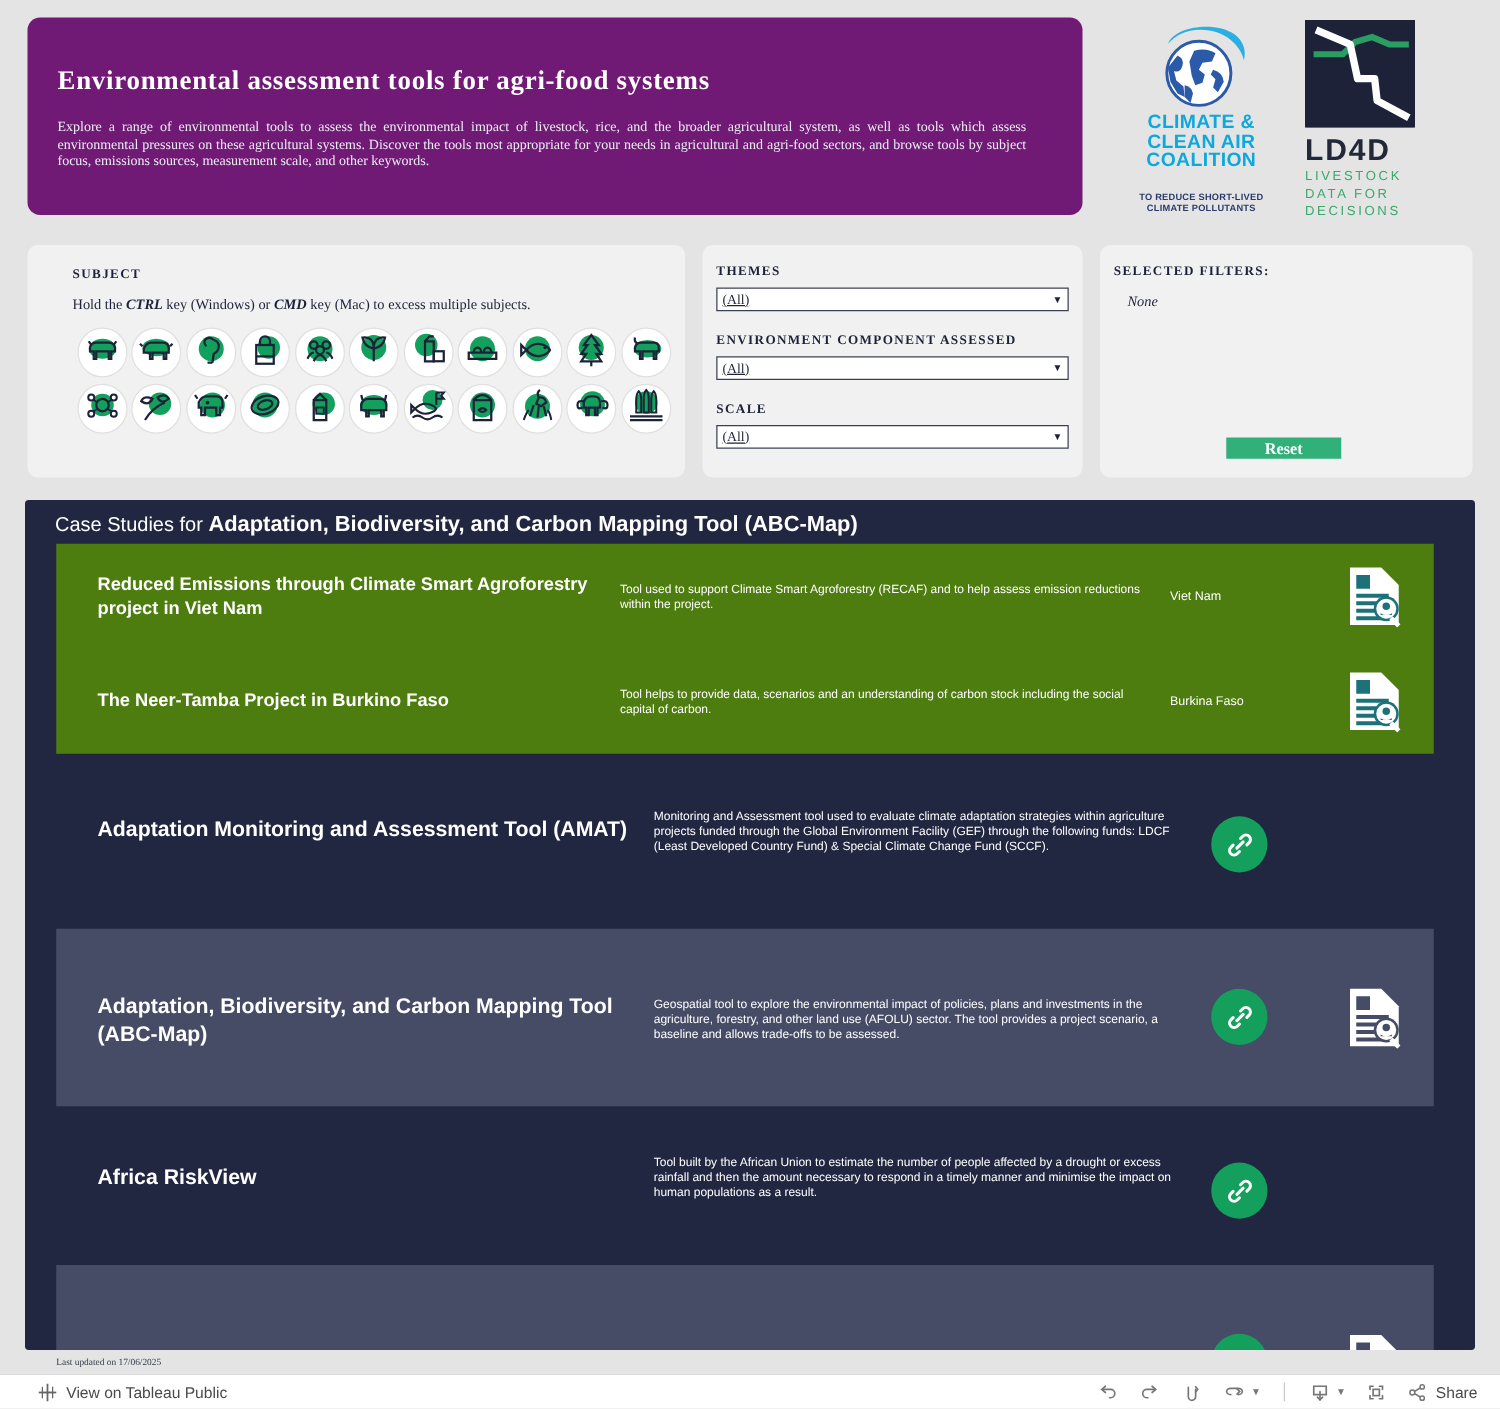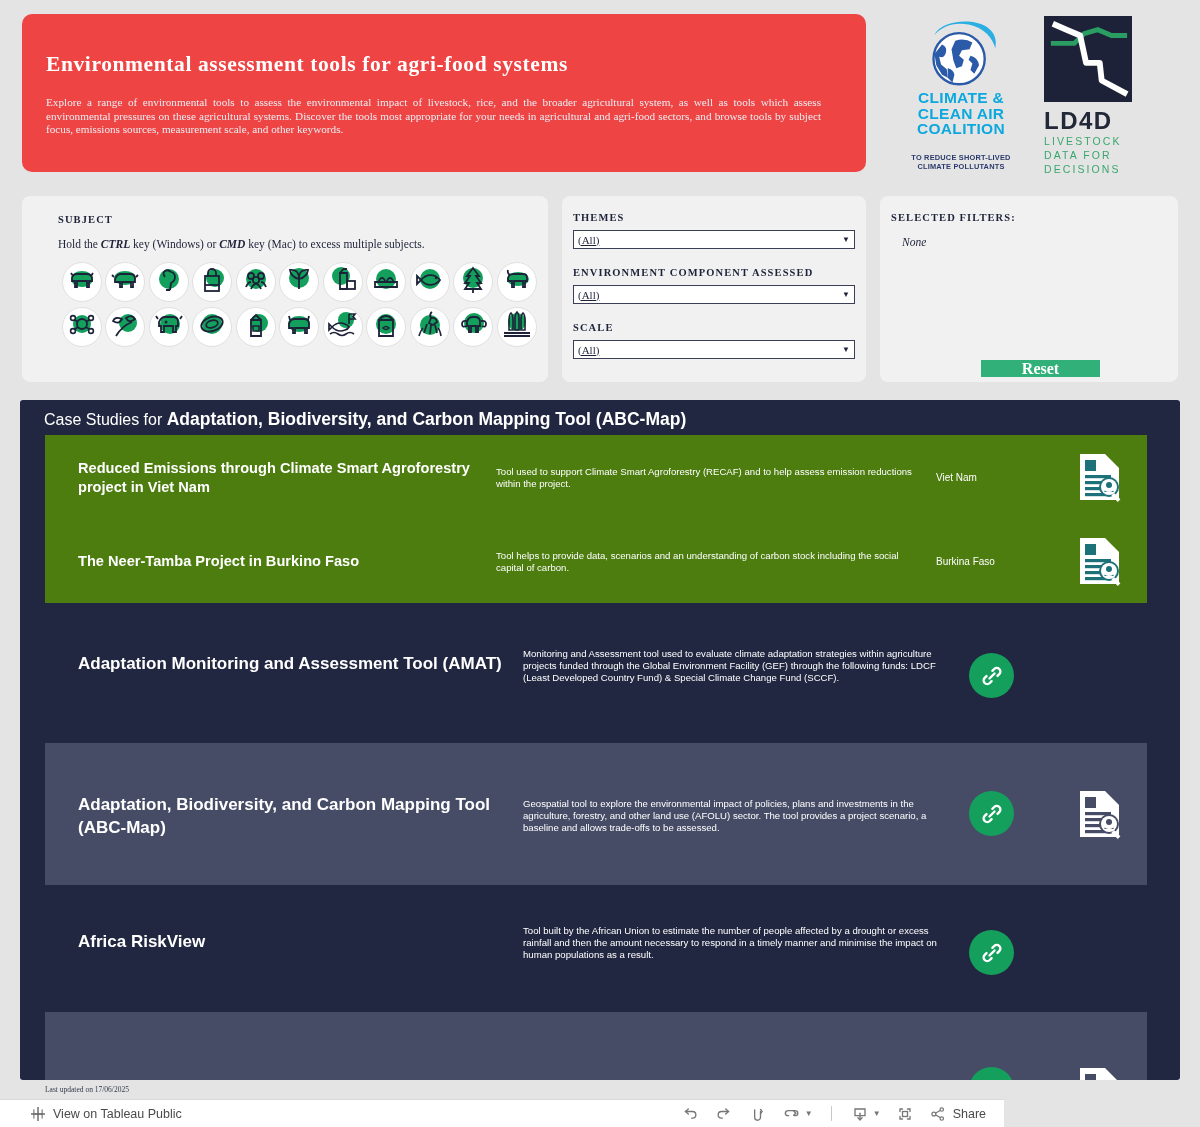--- a/index.html
+++ b/index.html
@@ -8,21 +8,21 @@
     background: #e4e4e4;
     font-family: "Liberation Sans", sans-serif;
     overflow: hidden;
   }
   .page { position: relative; width: 1200px; height: 1127px; background: #e4e4e4; }
 
   
   .header-row { position: absolute; left: 0; top: 0; width: 1200px; height: 182px; }
   .hero {
     position: absolute; left: 22px; top: 14px; width: 844px; height: 158px;
-    background: #ef4444; border-radius: 10px;
+    background: #701a75; border-radius: 10px;
   }
   .hero-title {
     position: absolute; left: 24px; top: 38px; width: 790px;
     color: #ffffff; font-family: "Liberation Serif", serif;
     font-weight: bold; font-size: 21.5px; letter-spacing: .6px;
   }
   .hero-body {
     position: absolute; left: 24px; top: 82px; width: 775px;
     color: #eceef3; font-family: "Liberation Serif", serif;
     font-size: 11.2px; line-height: 13.5px; text-align: justify;
@@ -69,23 +69,23 @@
     padding: 0 4px; cursor: pointer;
   }
   .dd-val { font-family: "Liberation Serif", serif; font-size: 11px; color: #1d2238; text-decoration: underline; flex: 1; }
   .dd-arrow { font-size: 8px; color: #1d2238; }
 
   .filters-none {
     position: absolute; left: 22px; top: 40px;
     font-family: "Liberation Serif", serif; font-style: italic; font-size: 11.5px; color: #1d2238;
   }
   .reset-btn {
-    position: absolute; left: 101px; top: 164px; width: 119px; height: 17px;
+    position: absolute; left: 101px; top: 154px; width: 92px; height: 17px;
     background: #31b07a; color: #ffffff; border: none; cursor: pointer;
-    font-family: "Liberation Serif", serif; font-weight: bold; font-size: 16px;
+    font-family: "Liberation Serif", serif; font-weight: bold; font-size: 13px;
   }
 
   
   .main-panel {
     position: absolute; left: 20px; top: 400px; width: 1160px; height: 680px;
     background: #222741; border-radius: 3px; overflow: hidden;
   }
   .cs-heading {
     position: absolute; left: 24px; top: 9px;
     color: #ffffff; font-size: 16px; white-space: nowrap;
@@ -109,21 +109,21 @@
   }
   .doc-icon { position: absolute; cursor: pointer; }
 
   .updated {
     position: absolute; left: 45px; top: 1085px;
     font-family: "Liberation Serif", serif; font-size: 7.5px; color: #333a4a;
   }
 
   
   .toolbar {
-    position: absolute; left: 0; top: 1099px; width: 1004px; height: 28px;
+    position: absolute; left: 0; top: 1099px; width: 1200px; height: 28px;
     background: #ffffff; border-top: 1px solid #d9d9d9;
     display: flex; align-items: center;
   }
   .tb-left { display: flex; align-items: center; gap: 7px; margin-left: 30px; cursor: pointer; }
   .tb-left span { color: #4a4a4a; font-size: 12.5px; }
   .tb-right { margin-left: auto; margin-right: 18px; display: flex; align-items: center; gap: 14px; }
   .tb-btn { display: flex; align-items: center; gap: 3px; cursor: pointer; color: #767676; }
   .tb-sep { width: 1px; height: 15px; background: #c9c9c9; margin: 0 4px; }
   .tb-share { display: flex; align-items: center; gap: 6px; cursor: pointer; }
   .tb-share span { color: #4a4a4a; font-size: 12.5px; }

